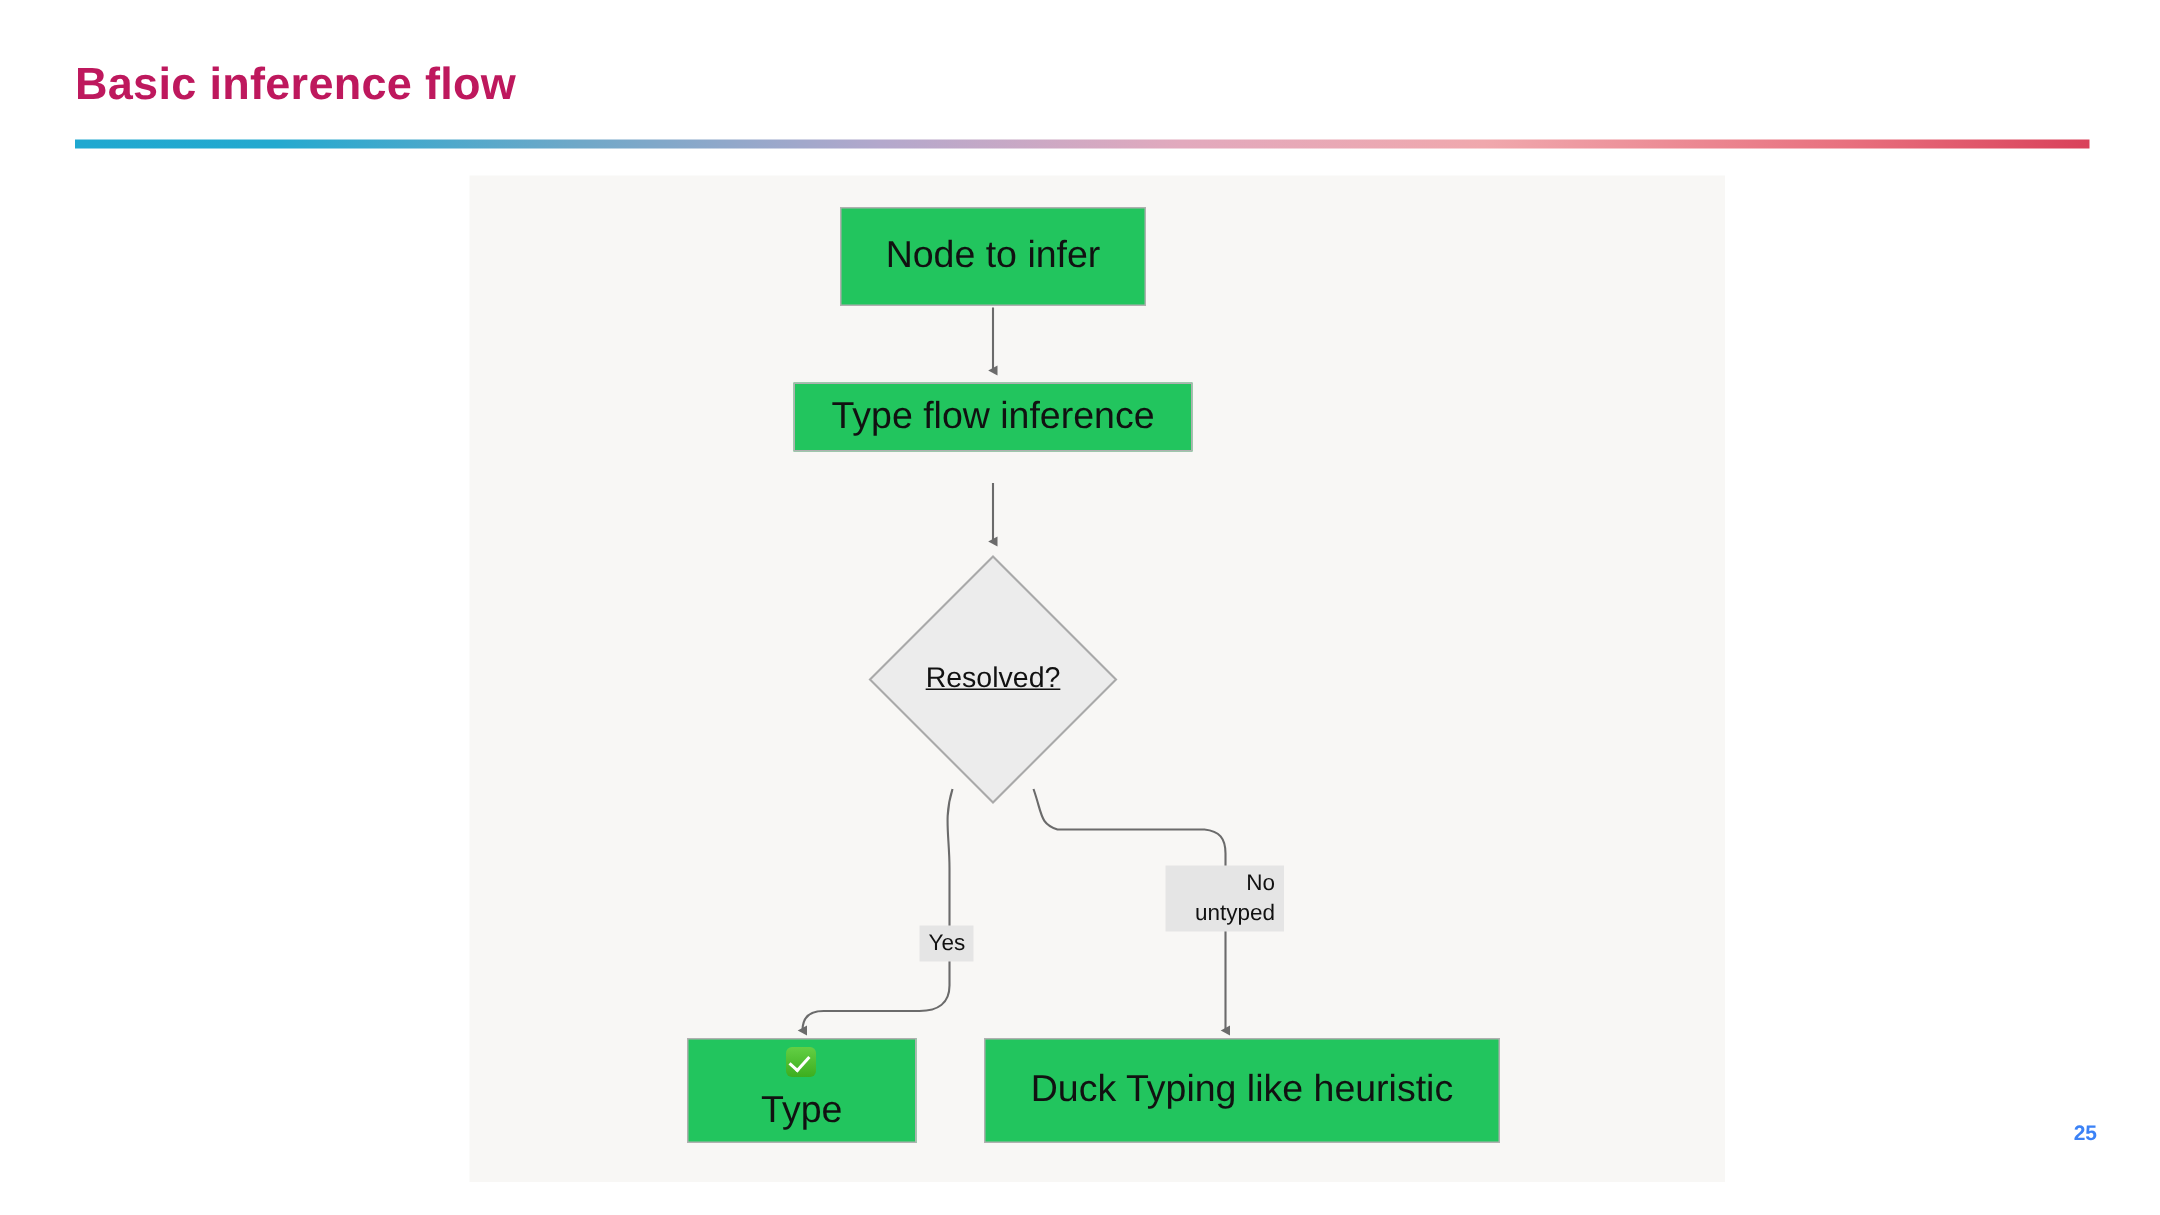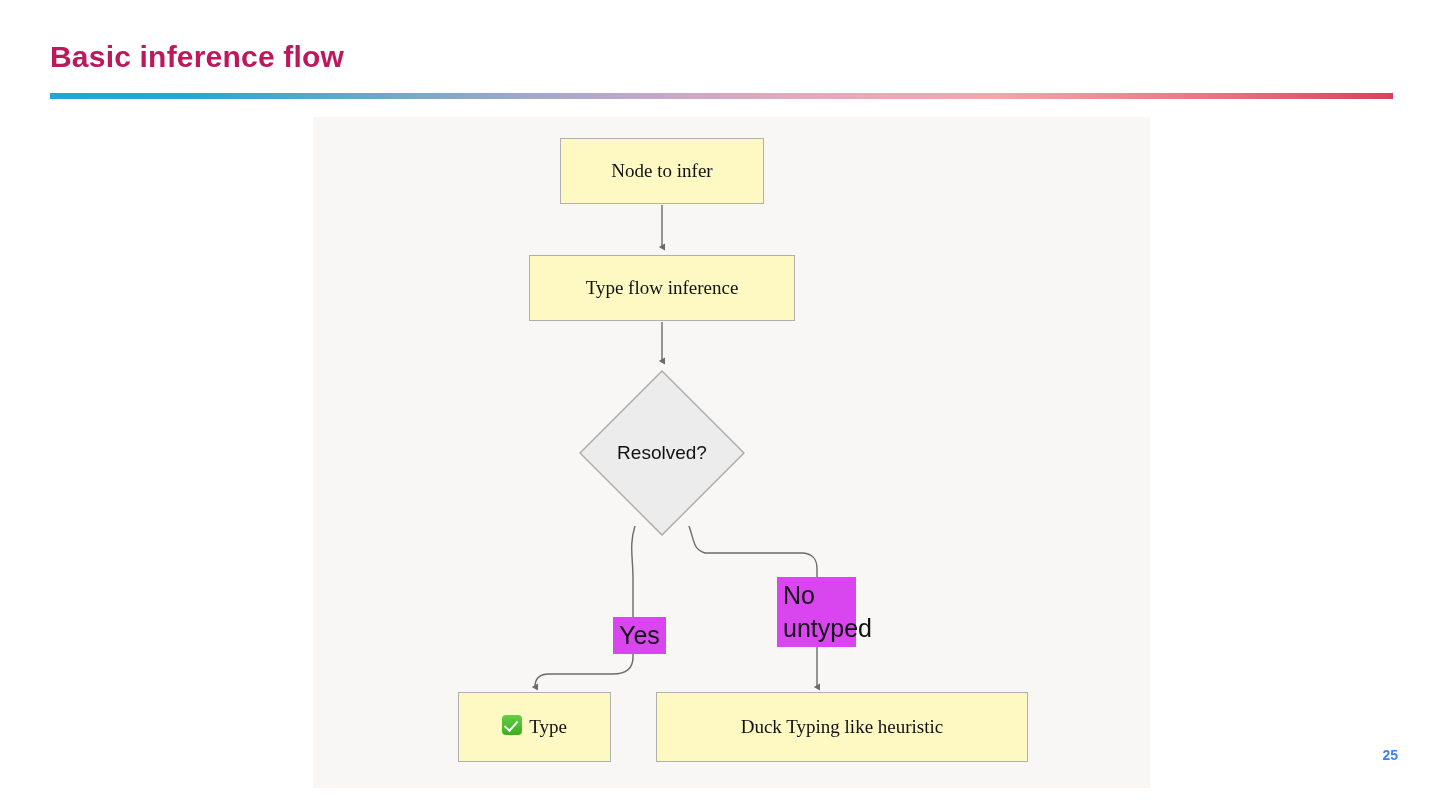--- a/index.html
+++ b/index.html
@@ -66,39 +66,41 @@
   #diagram-svg {
     position: absolute;
     left: 0;
     top: 0;
   }
 
   
   .node {
     position: absolute;
     box-sizing: border-box;
-    background: #fef9c3;
+    background: #22c55e;
     border: 1px solid #b0b0b0;
     display: flex;
     align-items: center;
     justify-content: center;
     color: #111111;
-    font-size: 19px;
-    font-family: Liberation Serif, serif;
+    font-size: 25px;
+    font-family: Liberation Sans, sans-serif;
     line-height: 1.25;
     text-align: center;
   }
   #node-start   { left: 247px; top:  21px; width: 204px; height: 66px; }
-  #node-process { left: 216px; top: 138px; width: 266px; height: 66px; }
+  #node-process { left: 216px; top: 138px; width: 266px; height: 46px; }
   #node-type    { left: 145px; top: 575px; width: 153px; height: 70px; }
-  #node-duck    { left: 343px; top: 575px; width: 372px; height: 70px; }
+  #node-duck    { left: 343px; top: 575px; width: 344px; height: 70px; }
 
   .node-inner {
     display: flex;
+    align-items: center;
     gap: 7px;
+    flex-direction: column;
   }
   .check-emoji {
     display: inline-block;
     width: 20px;
     height: 20px;
     border-radius: 4px;
     background: linear-gradient(#63cf44, #3cae1f);
     position: relative;
     flex: 0 0 auto;
   }
@@ -133,30 +135,31 @@
     position: absolute;
     left: 0;
     top: 0;
     width: 100%;
     height: 100%;
     display: flex;
     align-items: center;
     justify-content: center;
     font-size: 19px;
     color: #111111;
+    text-decoration: underline;
   }
 
   
   .edge-label {
     position: absolute;
-    background: #d946ef;
+    background: #e5e5e5;
     color: #111111;
-    font-size: 25px;
+    font-size: 15px;
     line-height: 1.32;
-    text-align: left;
+    text-align: right;
     padding: 2px 6px;
     box-sizing: border-box;
     white-space: pre-line;
   }
   #edge-label-yes { left: 300px; top: 500px; }
   #edge-label-no  { left: 464px; top: 460px; width: 79px; }
 </style>
 </head>
 <body>
 

